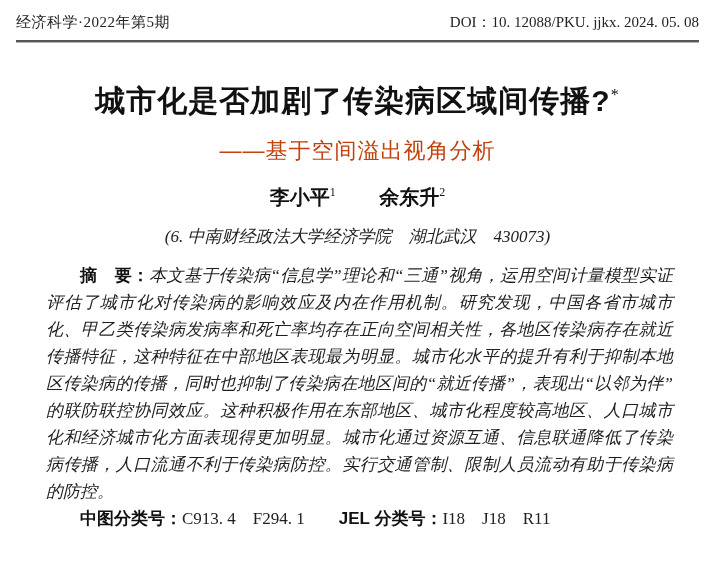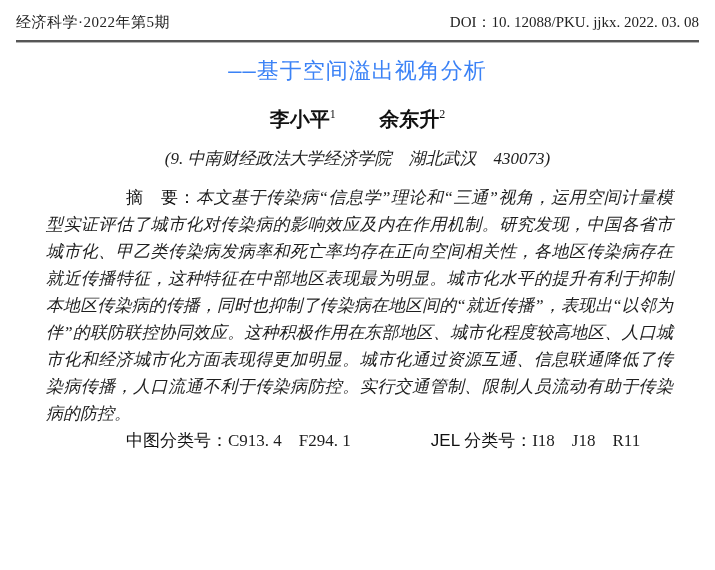--- a/index.html
+++ b/index.html
@@ -46,24 +46,24 @@
   .title sup {
     font-family: "Liberation Serif", serif;
     font-weight: 400;
     font-size: 16px;
     vertical-align: super;
     line-height: 0;
   }
   .subtitle {
     margin-top: 15px;
     text-align: center;
-    font-family: Liberation Mono, monospace;
+    font-family: Liberation Sans, sans-serif;
     font-size: 22px;
     line-height: 30px;
-    color: #3b82f6;
+    color: #c2410c;
     letter-spacing: 1px;
   }
 
   
   .authors {
     margin-top: 17px;
     text-align: center;
     font-family: "Liberation Sans", sans-serif;
     font-weight: 700;
     font-size: 20px;
@@ -99,52 +99,52 @@
   .para {
     margin: 0;
     text-align: justify;
     text-indent: 2em;
     font-family: "Liberation Serif", serif;
     font-style: italic;
   }
   .label {
     font-family: "Liberation Sans", sans-serif;
     font-style: normal;
-    font-weight: 400;
+    font-weight: 700;
     color: #111;
-    margin-left: 46px;
   }
   .codes {
     font-family: "Liberation Serif", serif;
     font-style: normal;
   }
   .gap { display: inline-block; width: 2em; }
 </style>
 </head>
 <body>
 
 <div class="page">
 
   <div class="header">
     <span class="journal">经济科学·2022年第5期</span>
-    <span class="doi">DOI：10. 12088/PKU. jjkx. 2022. 03. 08</span>
+    <span class="doi">DOI：10. 12088/PKU. jjkx. 2024. 05. 08</span>
   </div>
 
   <div class="rule"></div>
 
+  <div class="title"><span>城市化是否加剧了传染病区域间传播?</span><sup>*</sup></div>
 
   <div class="subtitle">——基于空间溢出视角分析</div>
 
   <div class="authors">
     <span class="author"><span>李小平</span><sup>1</sup></span>
     <span class="author"><span>余东升</span><sup>2</sup></span>
   </div>
 
   <div class="affiliations">
-    <div>(9. 中南财经政法大学经济学院　湖北武汉　430073)</div>
+    <div>(6. 中南财经政法大学经济学院　湖北武汉　430073)</div>
   </div>
 
   <div class="bodyblock">
     <p class="para"><span class="label">摘　要：</span><span>本文基于传染病“信息学”理论和“三通”视角，运用空间计量模型实证评估了城市化对传染病的影响效应及内在作用机制。研究发现，中国各省市城市化、甲乙类传染病发病率和死亡率均存在正向空间相关性，各地区传染病存在就近传播特征，这种特征在中部地区表现最为明显。城市化水平的提升有利于抑制本地区传染病的传播，同时也抑制了传染病在地区间的“就近传播”，表现出“以邻为伴”的联防联控协同效应。这种积极作用在东部地区、城市化程度较高地区、人口城市化和经济城市化方面表现得更加明显。城市化通过资源互通、信息联通降低了传染病传播，人口流通不利于传染病防控。实行交通管制、限制人员流动有助于传染病的防控。</span></p>
 
 
     <p class="para"><span class="label">中图分类号：</span><span class="codes">C913. 4　F294. 1</span><span class="gap"></span><span class="label">JEL 分类号：</span><span class="codes">I18　J18　R11</span></p>
   </div>
 
 </div>

